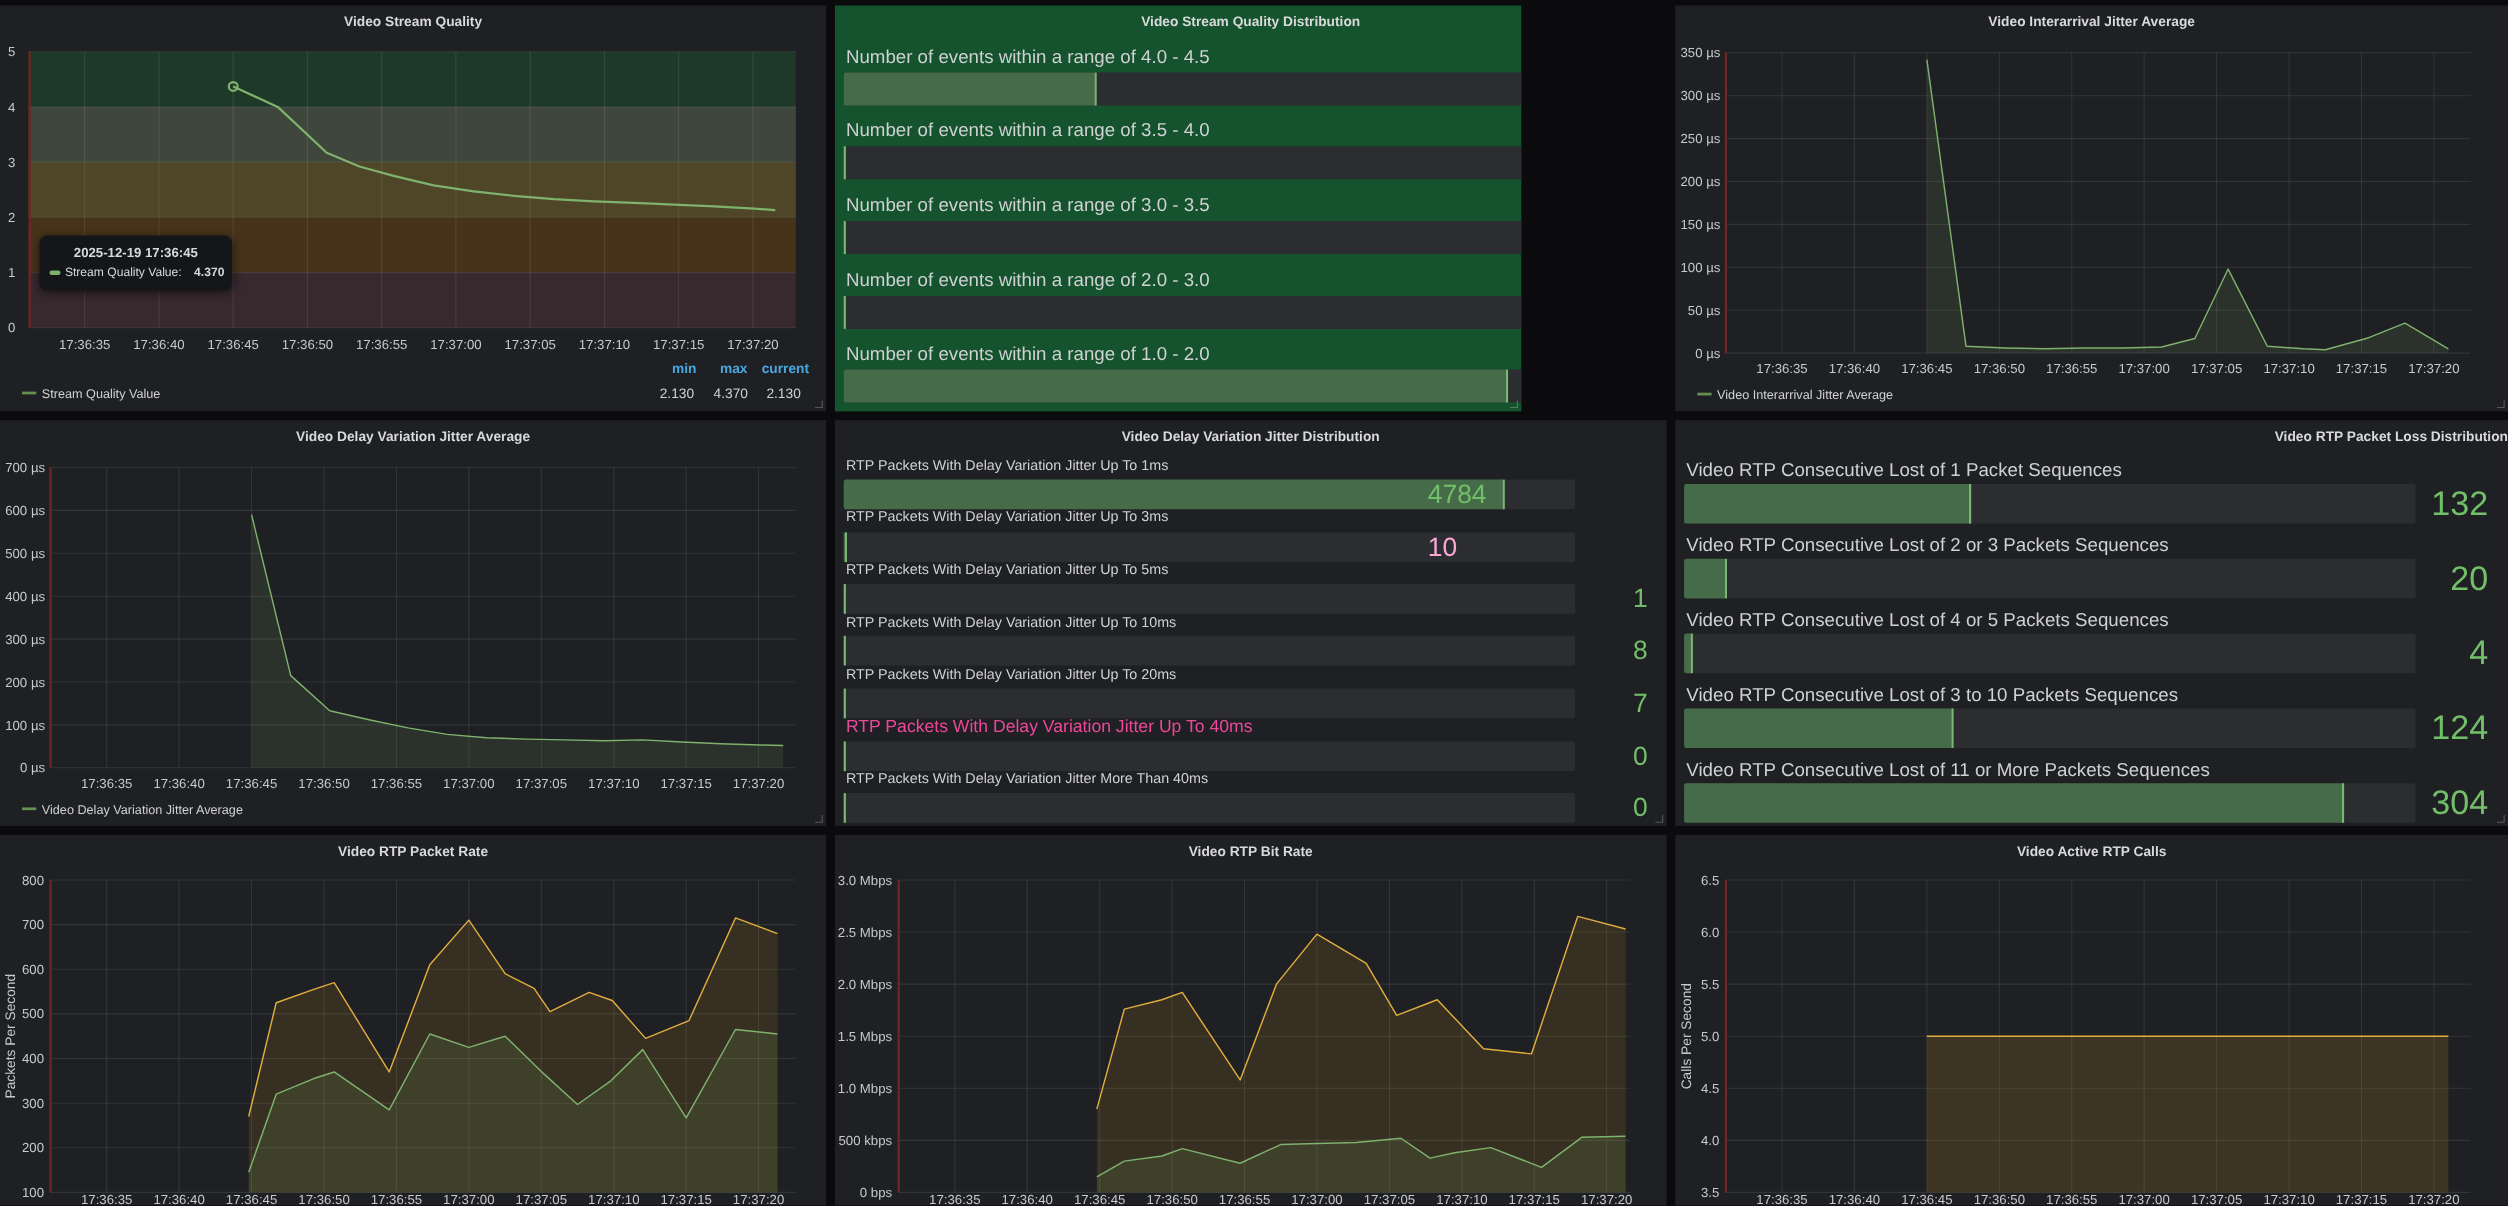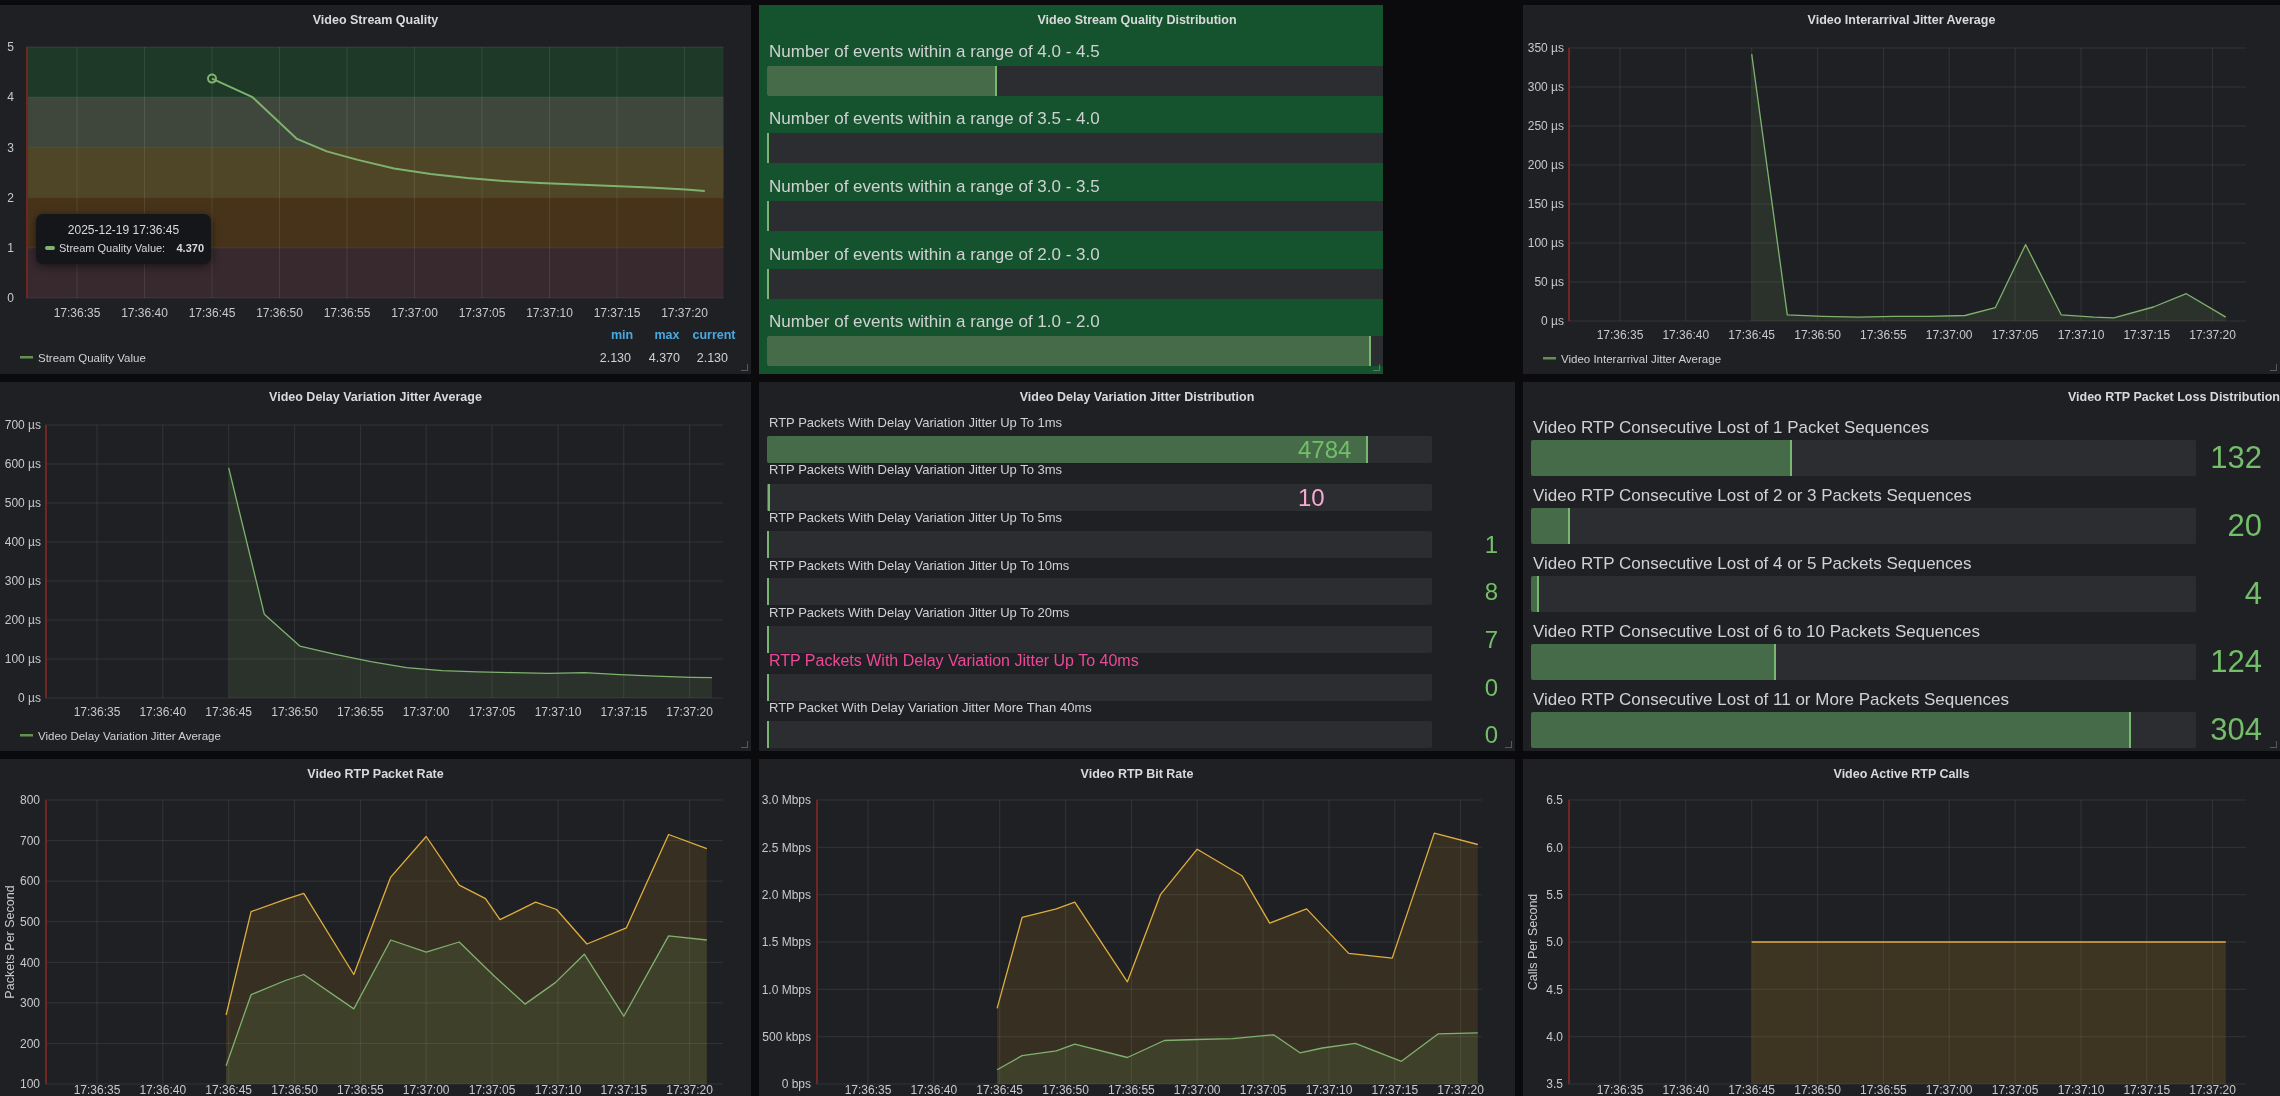--- a/index.html
+++ b/index.html
@@ -51,21 +51,21 @@
       <text x="622" y="334" text-anchor="middle" font-size="12.5" font-weight="bold" fill="#4aa8e0">min</text>
       <text x="667" y="334" text-anchor="middle" font-size="12.5" font-weight="bold" fill="#4aa8e0">max</text>
       <text x="714" y="334" text-anchor="middle" font-size="12.5" font-weight="bold" fill="#4aa8e0">current</text>
       <rect x="20" y="351" width="13" height="2.5" fill="#63914f"></rect>
       <text x="38" y="357" font-size="11.5" fill="#d0d1d3">Stream Quality Value</text>
       <text x="631" y="357" text-anchor="end" font-size="12.5" fill="#d0d1d3">2.130</text>
       <text x="680" y="357" text-anchor="end" font-size="12.5" fill="#d0d1d3">4.370</text>
       <text x="728" y="357" text-anchor="end" font-size="12.5" fill="#d0d1d3">2.130</text>
     </svg>
     <div style="position:absolute;left:36px;top:209px;width:175px;height:50px;background:#141619;border-radius:7px;box-shadow:0 2px 8px rgba(0,0,0,0.55);color:#d8d9da;box-sizing:border-box;white-space:nowrap">
-      <div style="text-align:center;font-weight:normal;margin-top:9px;font-size:12px">2025-12-19 17:36:45</div>
+      <div style="text-align:center;font-weight:bold;margin-top:9px;font-size:12px">2025-12-19 17:36:45</div>
       <div style="margin-top:5px;position:relative;height:14px;font-size:11px">
         <span style="position:absolute;left:9px;top:4px;width:10px;height:4px;border-radius:2px;background:#7eb26d"></span>
         <span style="position:absolute;left:23px;top:0">Stream Quality Value:</span>
         <span style="position:absolute;right:7px;top:0;font-weight:bold">4.370</span>
       </div>
     </div>
     <div style="position:absolute;right:3px;bottom:3px;width:6px;height:6px;border-right:1.5px solid rgba(255,255,255,0.25);border-bottom:1.5px solid rgba(255,255,255,0.25)"></div>
   </div>
 <div style="position:absolute;left:0px;top:13px;width:751px;text-align:center;font-size:12.5px;font-weight:bold;color:#d8d9da">Video Stream Quality</div>
 <div style="position:absolute;left:759px;top:5px;width:624px;height:369px;background:#14532d;overflow:hidden">
@@ -208,21 +208,21 @@
     <div style="position:absolute;left:8px;top:196px;width:2px;height:27px;background:#79b671"></div>
     <div style="position:absolute;left:539px;top:196px;width:200px;height:27px;line-height:27px;text-align:right;font-size:24px;color:#73bf69">8</div>
     <div style="position:absolute;left:10px;top:223px;font-size:13px;color:#d0d1d3;white-space:nowrap">RTP Packets With Delay Variation Jitter Up To 20ms</div>
     <div style="position:absolute;left:8px;top:244px;width:665px;height:27px;background:#2c2d30;border-radius:2px"></div>
     <div style="position:absolute;left:8px;top:244px;width:2px;height:27px;background:#79b671"></div>
     <div style="position:absolute;left:539px;top:244px;width:200px;height:27px;line-height:27px;text-align:right;font-size:24px;color:#73bf69">7</div>
     <div style="position:absolute;left:10px;top:270px;font-size:16px;color:#ec4899;white-space:nowrap">RTP Packets With Delay Variation Jitter Up To 40ms</div>
     <div style="position:absolute;left:8px;top:292px;width:665px;height:27px;background:#2c2d30;border-radius:2px"></div>
     <div style="position:absolute;left:8px;top:292px;width:2px;height:27px;background:#79b671"></div>
     <div style="position:absolute;left:539px;top:292px;width:200px;height:27px;line-height:27px;text-align:right;font-size:24px;color:#73bf69">0</div>
-    <div style="position:absolute;left:10px;top:318px;font-size:13px;color:#d0d1d3;white-space:nowrap">RTP Packet With Delay Variation Jitter More Than 40ms</div>
+    <div style="position:absolute;left:10px;top:318px;font-size:13px;color:#d0d1d3;white-space:nowrap">RTP Packets With Delay Variation Jitter More Than 40ms</div>
     <div style="position:absolute;left:8px;top:339px;width:665px;height:27px;background:#2c2d30;border-radius:2px"></div>
     <div style="position:absolute;left:8px;top:339px;width:2px;height:27px;background:#79b671"></div>
     <div style="position:absolute;left:539px;top:339px;width:200px;height:27px;line-height:27px;text-align:right;font-size:24px;color:#73bf69">0</div>
     <div style="position:absolute;right:3px;bottom:3px;width:6px;height:6px;border-right:1.5px solid rgba(255,255,255,0.25);border-bottom:1.5px solid rgba(255,255,255,0.25)"></div>
   </div>
 <div style="position:absolute;left:759px;top:390px;width:756px;text-align:center;font-size:12.5px;font-weight:bold;color:#d8d9da">Video Delay Variation Jitter Distribution</div>
 <div style="position:absolute;left:1523px;top:382px;width:757px;height:369px;background:#1f2023;overflow:hidden">
     <div style="position:absolute;left:10px;top:36px;font-size:17px;color:#d0d1d3;white-space:nowrap">Video RTP Consecutive Lost of 1 Packet Sequences</div>
     <div style="position:absolute;left:8px;top:58px;width:665px;height:36px;background:#2c2d30;border-radius:2px"></div>
     <div style="position:absolute;left:8px;top:58px;width:259px;height:36px;background:#456b48;border-radius:2px 0 0 2px"></div>
@@ -231,21 +231,21 @@
     <div style="position:absolute;left:10px;top:104px;font-size:17px;color:#d0d1d3;white-space:nowrap">Video RTP Consecutive Lost of 2 or 3 Packets Sequences</div>
     <div style="position:absolute;left:8px;top:126px;width:665px;height:36px;background:#2c2d30;border-radius:2px"></div>
     <div style="position:absolute;left:8px;top:126px;width:37px;height:36px;background:#456b48;border-radius:2px 0 0 2px"></div>
     <div style="position:absolute;left:45px;top:126px;width:2px;height:36px;background:#79b671"></div>
     <div style="position:absolute;left:539px;top:126px;width:200px;height:36px;line-height:36px;text-align:right;font-size:31px;color:#73bf69">20</div>
     <div style="position:absolute;left:10px;top:172px;font-size:17px;color:#d0d1d3;white-space:nowrap">Video RTP Consecutive Lost of 4 or 5 Packets Sequences</div>
     <div style="position:absolute;left:8px;top:194px;width:665px;height:36px;background:#2c2d30;border-radius:2px"></div>
     <div style="position:absolute;left:8px;top:194px;width:6px;height:36px;background:#456b48;border-radius:2px 0 0 2px"></div>
     <div style="position:absolute;left:14px;top:194px;width:2px;height:36px;background:#79b671"></div>
     <div style="position:absolute;left:539px;top:194px;width:200px;height:36px;line-height:36px;text-align:right;font-size:31px;color:#73bf69">4</div>
-    <div style="position:absolute;left:10px;top:240px;font-size:17px;color:#d0d1d3;white-space:nowrap">Video RTP Consecutive Lost of 6 to 10 Packets Sequences</div>
+    <div style="position:absolute;left:10px;top:240px;font-size:17px;color:#d0d1d3;white-space:nowrap">Video RTP Consecutive Lost of 3 to 10 Packets Sequences</div>
     <div style="position:absolute;left:8px;top:262px;width:665px;height:36px;background:#2c2d30;border-radius:2px"></div>
     <div style="position:absolute;left:8px;top:262px;width:243px;height:36px;background:#456b48;border-radius:2px 0 0 2px"></div>
     <div style="position:absolute;left:251px;top:262px;width:2px;height:36px;background:#79b671"></div>
     <div style="position:absolute;left:539px;top:262px;width:200px;height:36px;line-height:36px;text-align:right;font-size:31px;color:#73bf69">124</div>
     <div style="position:absolute;left:10px;top:308px;font-size:17px;color:#d0d1d3;white-space:nowrap">Video RTP Consecutive Lost of 11 or More Packets Sequences</div>
     <div style="position:absolute;left:8px;top:330px;width:665px;height:36px;background:#2c2d30;border-radius:2px"></div>
     <div style="position:absolute;left:8px;top:330px;width:598px;height:36px;background:#456b48;border-radius:2px 0 0 2px"></div>
     <div style="position:absolute;left:606px;top:330px;width:2px;height:36px;background:#79b671"></div>
     <div style="position:absolute;left:539px;top:330px;width:200px;height:36px;line-height:36px;text-align:right;font-size:31px;color:#73bf69">304</div>
     <div style="position:absolute;right:3px;bottom:3px;width:6px;height:6px;border-right:1.5px solid rgba(255,255,255,0.25);border-bottom:1.5px solid rgba(255,255,255,0.25)"></div>

